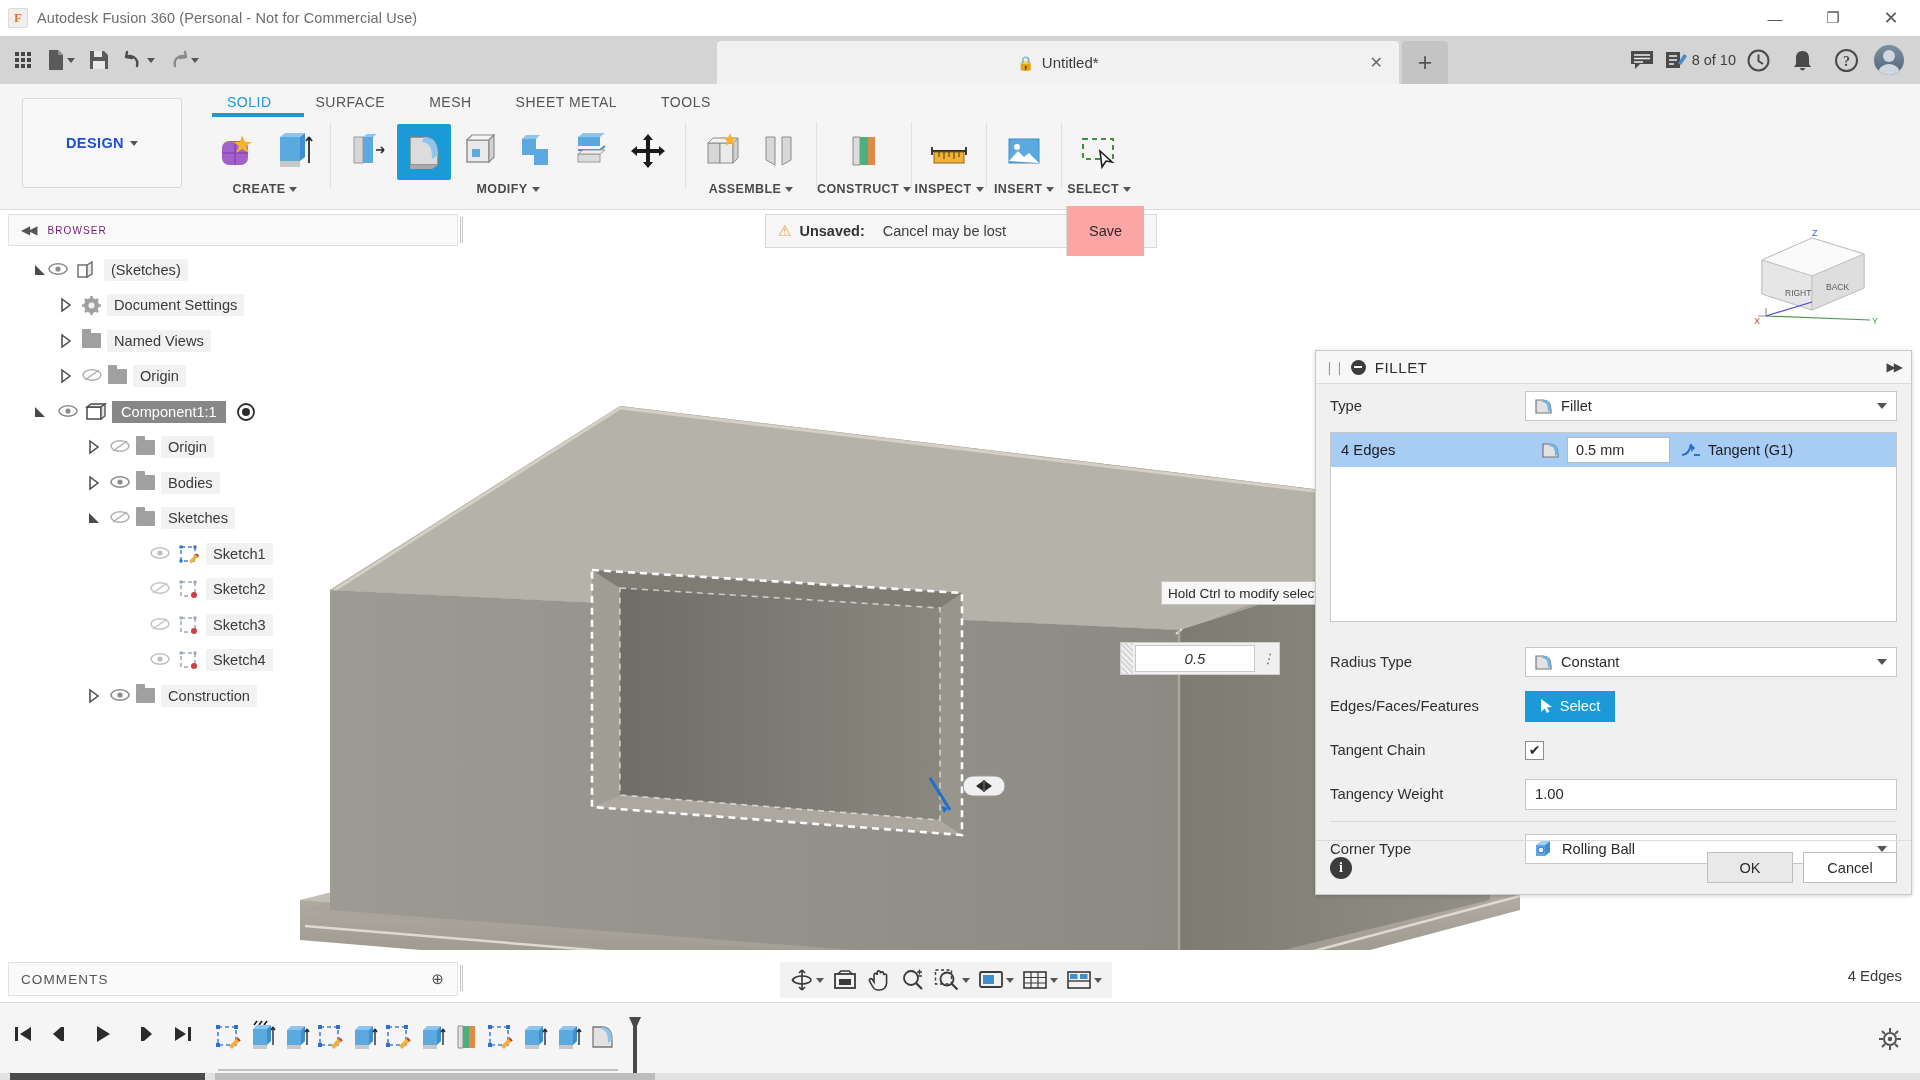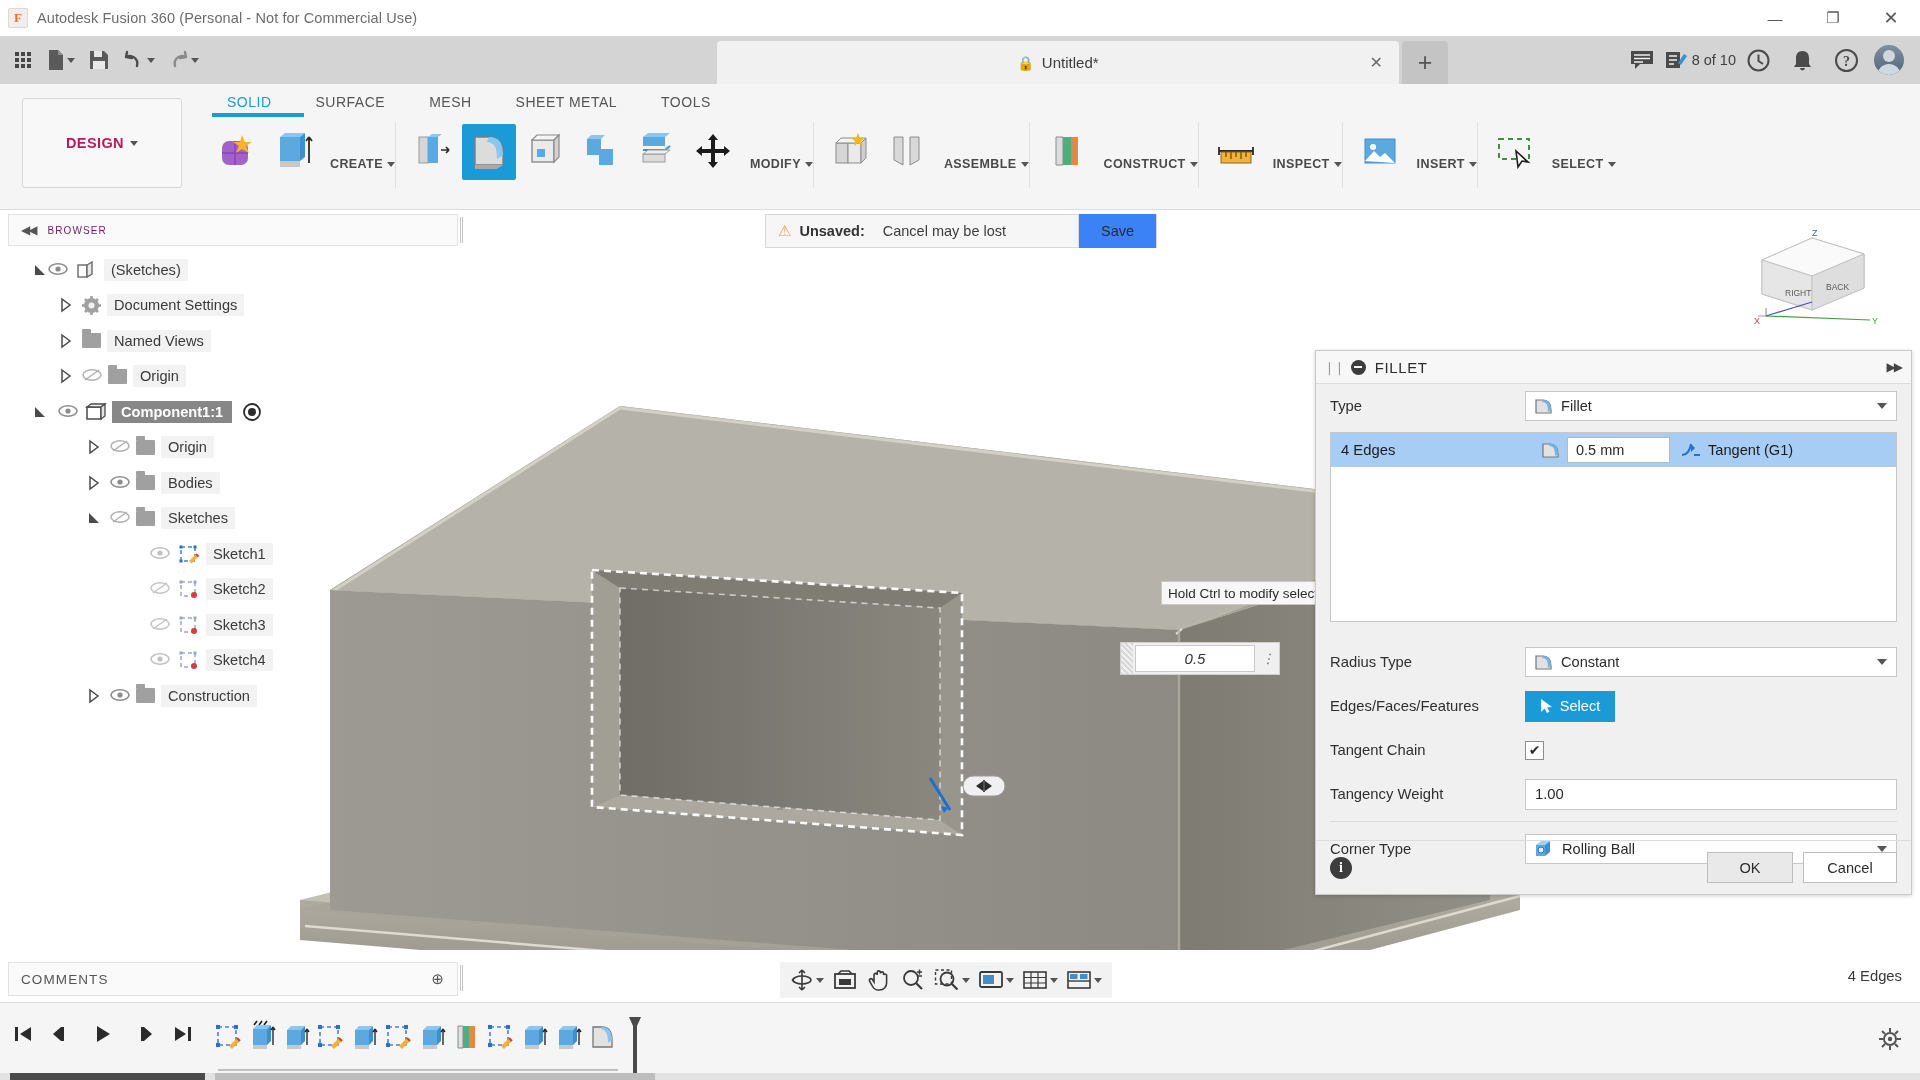--- a/index.html
+++ b/index.html
@@ -91,21 +91,21 @@
   
   .ribbon {
     position: absolute; left: 0; top: 84px; width: 1920px; height: 126px;
     background: #f5f5f5; border-bottom: 1px solid #dcdcdc;
   }
   .design-box {
     position: absolute; left: 22px; top: 14px; width: 160px; height: 90px;
     border: 1px solid #d8d8d8; border-radius: 3px; background: #f8f8f8;
     display: flex; align-items: center; justify-content: center; gap: 6px;
   }
-  .design-box .t { font-size: 14.5px; color: #be185d; font-weight: bold;
+  .design-box .t { font-size: 14.5px; color: #1d4ed8; font-weight: bold;
     letter-spacing: .4px; }
   .tabs-row {
     position: absolute; left: 205px; top: 4px; height: 28px;
     display: flex; align-items: center; gap: 0;
   }
   .rtab {
     padding: 0 22px; font-size: 14px; letter-spacing: .5px;
     color: #555; height: 28px; display:flex; align-items:center;
   }
   .rtab.active { color: #1a9ad7; }
@@ -115,21 +115,21 @@
   }
   .active-underline {
     position: absolute; left: 212px; top: 29px; width: 92px; height: 4px;
     background: #1a9ad7;
   }
   .groups {
     position: absolute; left: 200px; top: 36px; height: 88px;
     display: flex; align-items: flex-start;
   }
   .group { position: relative; height: 88px; display: flex;
-    }
+    flex-direction: column; align-items: center; }
   .grow { display: flex; align-items: flex-start; height: 62px;
     padding: 4px 10px 0 10px; gap: 2px; }
   .glabel {
     font-size: 12.5px; color: #4a4a4a; letter-spacing: .4px;
     display: flex; align-items: center; gap: 4px; font-weight: bold;
   }
   .gsep { width: 1px; height: 66px; background: #e0e0e0; margin-top: 2px; }
   .tool { width: 54px; height: 56px; display: flex; align-items: center;
     justify-content: center; border-radius: 2px; }
   .tool.sel { background: #1a9ad7; }
@@ -157,40 +157,40 @@
   .folder {
     width: 19px; height: 15px; background: #a0a0a0; border-radius: 1px;
     flex: none; position: relative;
   }
   .folder::before {
     content:""; position:absolute; left:0; top:-4px; width:9px; height:4px;
     background:#a0a0a0; border-radius:1px 1px 0 0;
   }
   .tlabel { white-space: nowrap; }
   .selrow .tlabel {
-    background: #878787; color: #fff; padding: 3px 9px; font-weight: bold;
+    background: #878787; color: #fff; padding: 3px 9px; font-weight: normal;
   }
 
   
   .canvas {
     position: absolute; left: 0; top: 210px; width: 1920px; height: 740px;
     background: #ffffff; overflow: hidden;
   }
   
   .unsaved {
     position: absolute; left: 765px; top: 214px; width: 392px; height: 34px;
     background: #f6f6f6; border: 1px solid #d8d8d8;
     display: flex; align-items: center; font-size: 14.5px; color: #333;
   }
   .unsaved .warn { color: #e8a33d; font-size: 15px; margin: 0 8px 0 12px; }
   .unsaved .b { font-weight: bold; }
   .unsaved .msg { margin-left: 18px; color: #3d3d3d; }
   .unsaved .save {
-    margin-left: auto; margin-right: 0; width: 78px; height: 34px;
-    background: #3b82f6; border-left: 1px solid #dcdcdc; color: #2b2b2b;
+    margin-left: auto; margin-right: 12px; width: 78px; height: 50px;
+    background: #fca5a5; border-left: 1px solid #dcdcdc; color: #2b2b2b;
     display: flex; align-items: center; justify-content: center;
   }
 
   
   .viewcube { position: absolute; right: 38px; top: 228px; width: 130px; height: 105px; }
 
   
   .radius-input {
     position: absolute; left: 1120px; top: 642px; width: 160px; height: 33px;
     background: #f0f0f0; border: 1px solid #cfcfcf; display: flex; align-items: center; font-style: italic;

